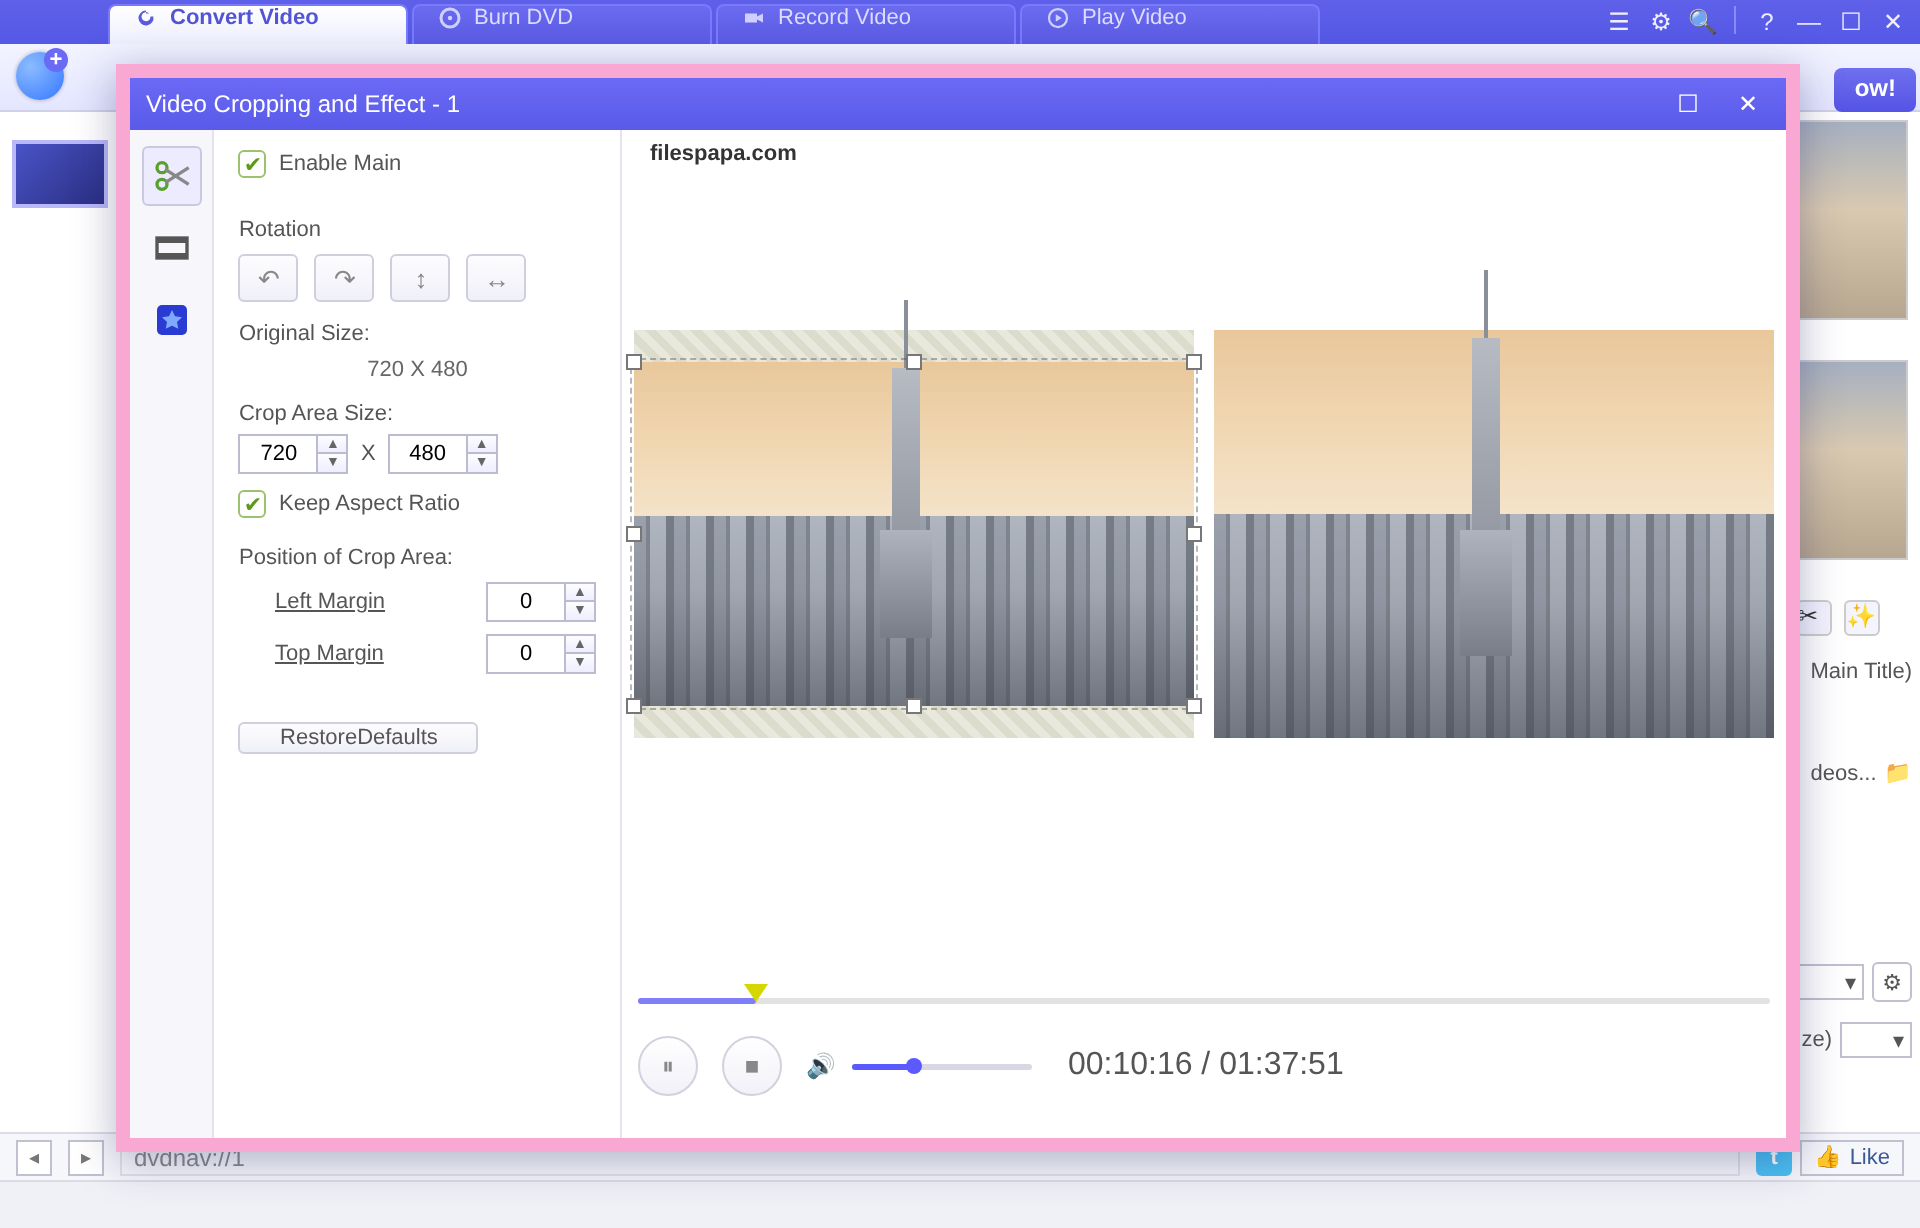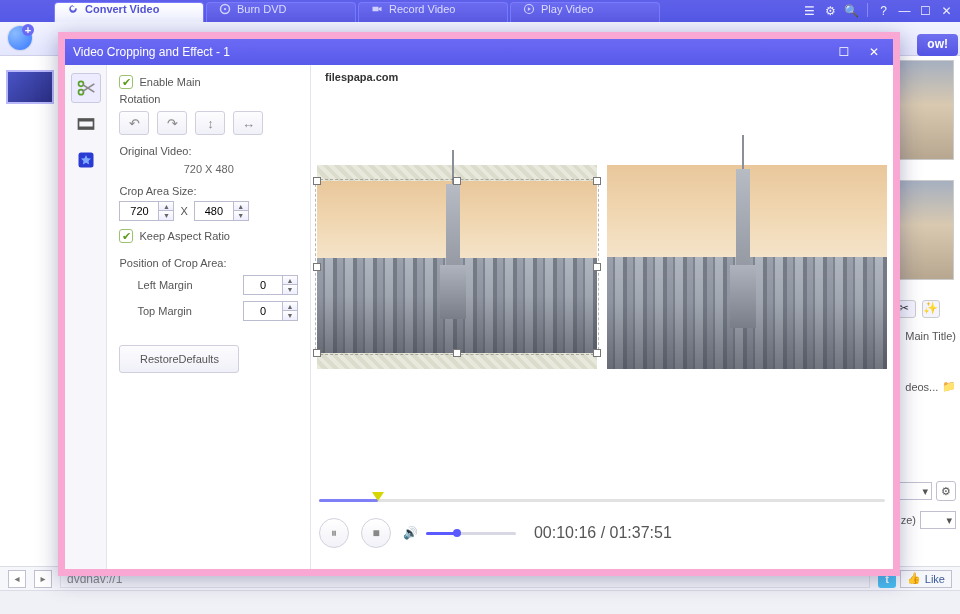--- a/index.html
+++ b/index.html
@@ -64,37 +64,37 @@
   }
   .modal-title .spacer{flex:1;}
   .modal-title .wbtn{width:22px;height:18px;display:flex;align-items:center;justify-content:center;cursor:pointer;font-size:12px;}
   .modal-body { flex:1; display:flex; }
   .modal-left-toolbar{ width:44px; background:#f6f6fb; border-right:1px solid #e4e4f0; padding:8px 0; display:flex; flex-direction:column; gap:6px; align-items:center;}
   .modal-left-toolbar .tb{ width:30px; height:30px; border:1px solid transparent; display:flex;align-items:center;justify-content:center; border-radius:3px;}
   .modal-left-toolbar .tb.sel{ border:1px solid #c9c9e0; background:#ecebff;}
   .tb svg{width:20px;height:20px;}
 
   .crop-panel{ width:210px; padding:10px 12px; border-right:1px solid #e4e4f0; font-size:11px; color:#555;}
-  .crop-panel h6{font-size:11px; font-weight:normal; color:#555; margin:4px 0 6px;}
+  .crop-panel h6{font-size:11px; font-weight:normal; color:#555; margin:20px 0 6px;}
   .chk{display:flex; align-items:center; gap:6px; margin-bottom:4px;}
   .chk .box{width:14px;height:14px; border:1px solid #9cc26e; border-radius:3px; display:flex;align-items:center;justify-content:center; color:#5c9a1a; font-size:11px;}
   .rot-row{display:flex; gap:8px; margin:4px 0 10px;}
   .rot-btn{width:30px;height:24px;border:1px solid #cfcfde;background:linear-gradient(#fdfdff,#f0f0f8);border-radius:3px;display:flex;align-items:center;justify-content:center;color:#888;font-size:13px;cursor:pointer;}
   .lbl{display:block; margin-top:8px;}
   .val-center{text-align:center; margin:6px 0 10px; color:#666;}
   .size-row{display:flex;align-items:center;gap:6px; margin:4px 0 8px;}
   .spin{display:flex;align-items:center;}
   .spin input{width:40px;height:20px;border:1px solid #bcbcd0;text-align:center;font-size:11px;}
   .spin .arrows{display:flex;flex-direction:column;border:1px solid #bcbcd0;border-left:none;}
   .spin .arrows b{width:14px;height:9px;display:flex;align-items:center;justify-content:center;font-size:7px;background:linear-gradient(#fdfdff,#eef);cursor:pointer;color:#666;}
   .spin .arrows b:first-child{border-bottom:1px solid #bcbcd0;}
   .margins{margin-top:4px;}
   .margins .mrow{display:flex;align-items:center;justify-content:space-between;margin:6px 0;}
-  .margins .mrow label{padding-left:18px;}
-  .restore{margin-top:18px;width:120px;height:28px;border:1px solid #cfcfde;background:linear-gradient(#fdfdff,#f0f0f8);border-radius:3px;font-size:11px;color:#555;cursor:pointer;}
+  .margins .mrow label{padding-left:18px;text-decoration:underline;}
+  .restore{margin-top:18px;width:120px;height:16px;border:1px solid #cfcfde;background:linear-gradient(#fdfdff,#f0f0f8);border-radius:3px;font-size:11px;color:#555;cursor:pointer;}
 
   .preview-area{flex:1; position:relative; padding:8px 0 0 0;}
   .watermark{position:absolute; left:14px; top:6px; font-size:11px; font-weight:600; color:#333;}
   .previews{display:flex; gap:10px; margin-top:92px; padding:0 6px;}
   .preview-box{position:relative; width:280px; height:204px; background:#d6d6c8;}
   .preview-box.crop{background:repeating-linear-gradient(45deg,#e8e8dc,#e8e8dc 4px,#dcdccc 4px,#dcdccc 8px);}
   .city{position:absolute; left:0; right:0; top:16px; bottom:16px;}
   .preview-box.full .city{top:0;bottom:0;}
   .sky{position:absolute; left:0; right:0; top:0; height:55%; background:linear-gradient(180deg,#e9c79b 0%, #f0d6b0 40%, #f6e9d4 100%);}
   .bldgs{position:absolute;left:0;right:0;bottom:0;height:55%;}
@@ -272,21 +272,21 @@
       </div>
 
       <h6>Rotation</h6>
       <div class="rot-row">
         <div class="rot-btn">↶</div>
         <div class="rot-btn">↷</div>
         <div class="rot-btn">↕</div>
         <div class="rot-btn">↔</div>
       </div>
 
-      <span class="lbl">Original Video:</span>
+      <span class="lbl">Original Size:</span>
       <div class="val-center">720 X 480</div>
 
       <span class="lbl">Crop Area Size:</span>
       <div class="size-row">
         <div class="spin">
           <input value="720" style="">
           <div class="arrows">
               <b>▲</b>
               <b>▼</b>
             </div>

